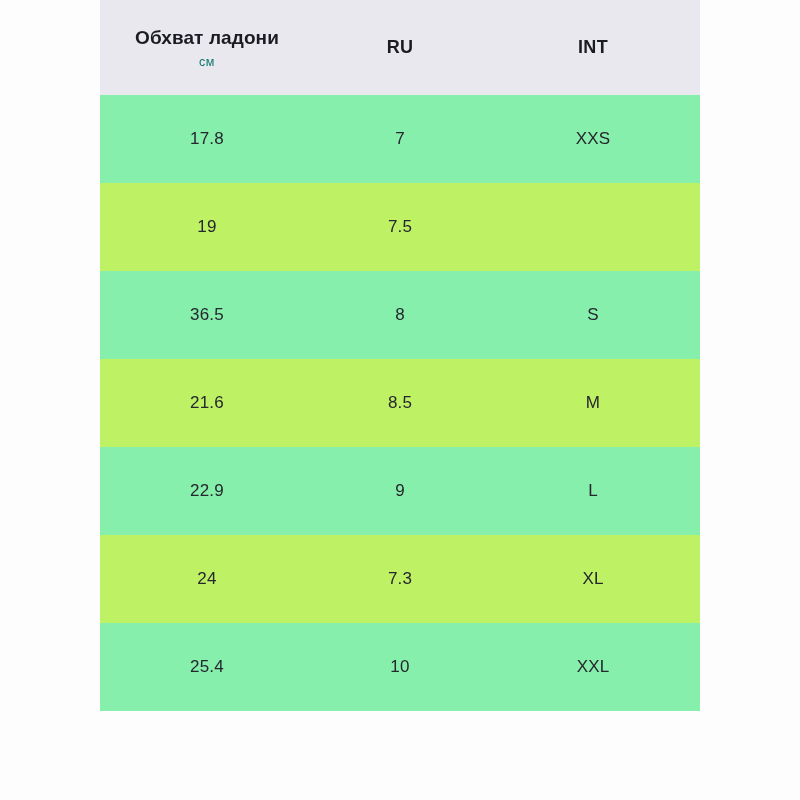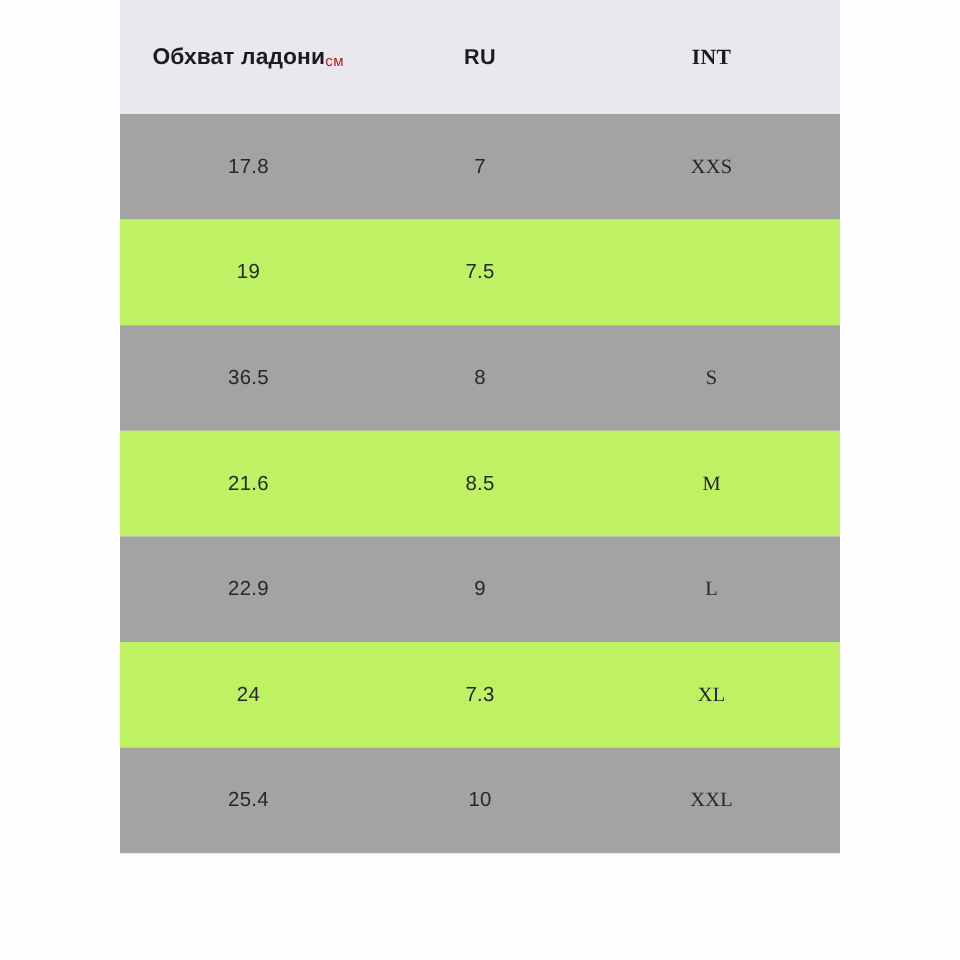--- a/index.html
+++ b/index.html
@@ -40,39 +40,40 @@
   }
 
   .row.header-row {
     height: 95px;
     background: #e8e8ee;
     align-items: center;
   }
 
   .row.shade-light {
     height: 88px;
-    background: #a3a3a3;
+    background: #86efac;
   }
 
   .row.shade-dark {
     height: 88px;
     background: #bef264;
   }
 
   
   .col {
     display: flex;
+    flex-direction: column;
     align-items: center;
     justify-content: center;
     text-align: center;
     box-sizing: border-box;
   }
   .col-1 { width: 214px; }
   .col-2 { width: 172px; }
-  .col-3 { width: 214px; font-family: Liberation Serif, serif; }
+  .col-3 { width: 214px; }
 
   .cell-text {
     font-size: 17px;
     color: #26262e;
     letter-spacing: 0.2px;
     line-height: 1.1;
     white-space: nowrap;
   }
 
   .header-title {
@@ -80,21 +81,21 @@
     font-weight: 700;
     color: #1b1b22;
     letter-spacing: 0.1px;
     line-height: 1.15;
     white-space: nowrap;
   }
 
   .header-sub {
     font-size: 12.5px;
     font-weight: 400;
-    color: #b91c1c;
+    color: #0f766e;
     letter-spacing: 0.6px;
     margin-top: 7px;
     line-height: 1;
     white-space: nowrap;
   }
 
   .header-label {
     font-size: 18px;
     font-weight: 700;
     color: #1b1b22;

